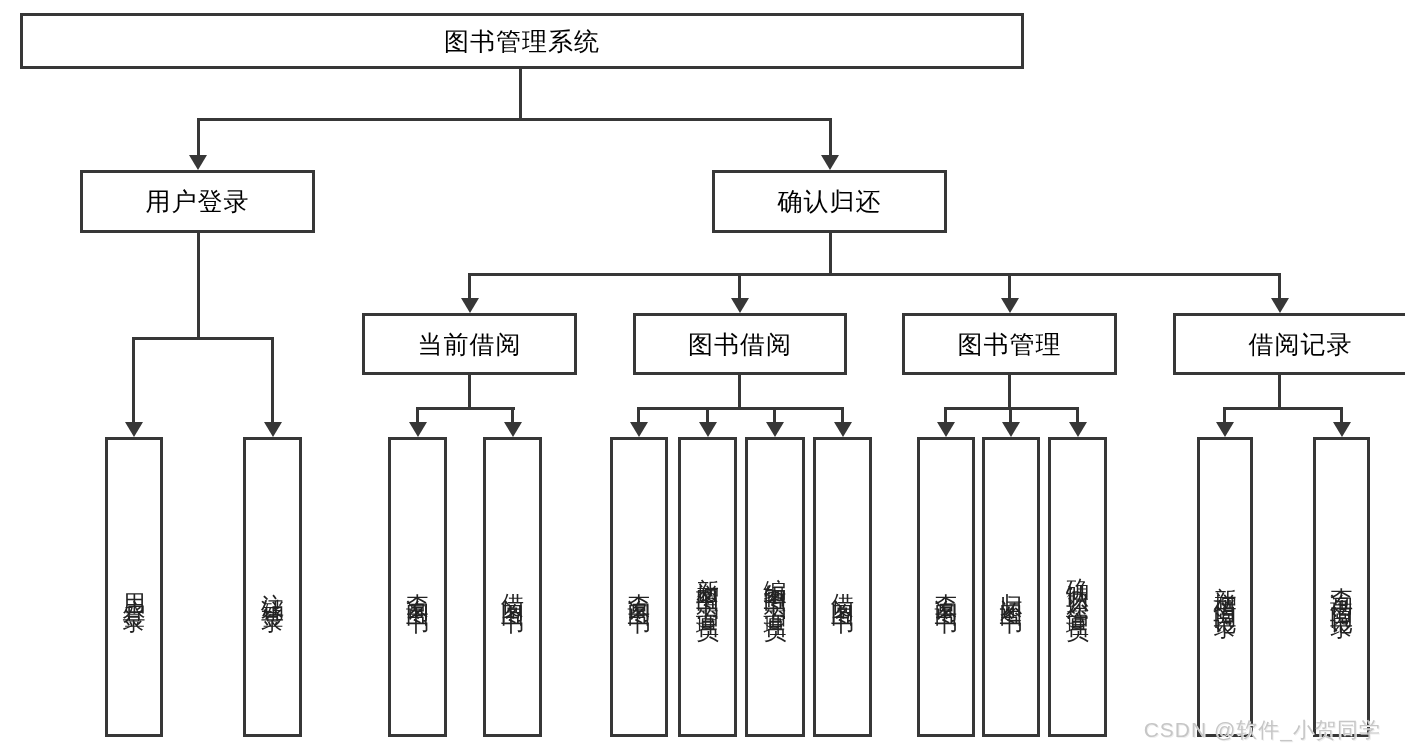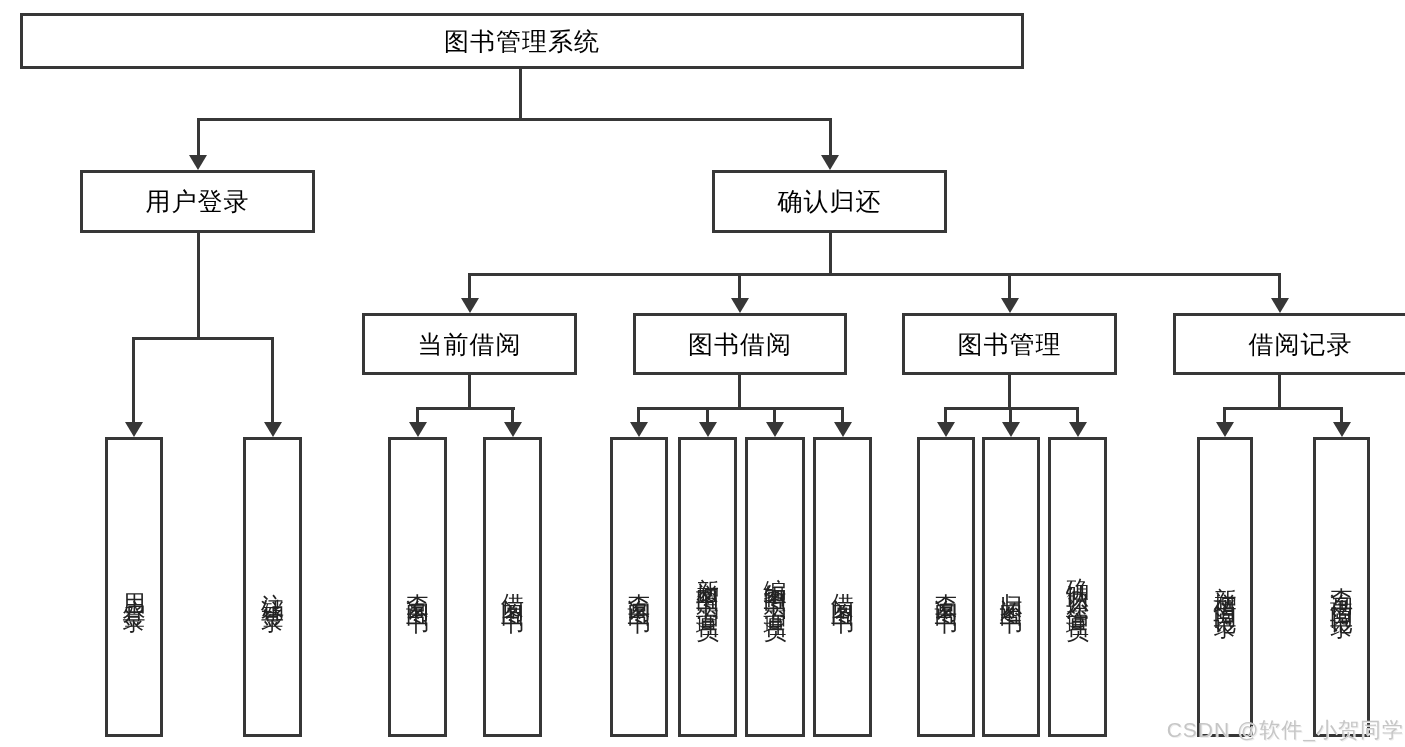--- a/index.html
+++ b/index.html
@@ -21,21 +21,21 @@
     font-size:23px; line-height:1; letter-spacing:6px; color:#222222;
   }
   .vl { position:absolute; width:3px; background:#373737; }
   .hl { position:absolute; height:3px; background:#373737; }
   .ah {
     position:absolute; width:0; height:0;
     border-left:9px solid transparent; border-right:9px solid transparent;
     border-top:15px solid #373737;
   }
   .watermark {
-    position:absolute; right:1px; bottom:3px;
+    position:absolute; right:24px; bottom:3px;
     font-size:21px; letter-spacing:1px; color:#c6c6c6;
     text-shadow:1px 1px 0 #efefef; white-space:nowrap;
   }
 </style>
 </head>
 <body>
 
 <div class="canvas">
 
   <div class="node h" style="left:20px;top:13px;width:1004px;height:56px">

